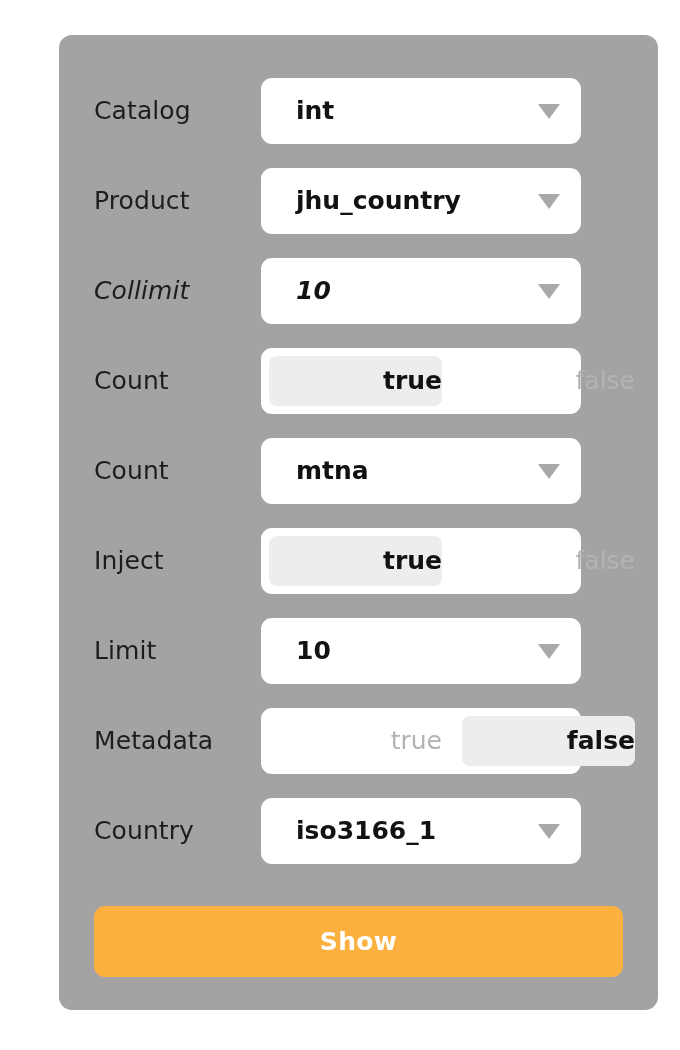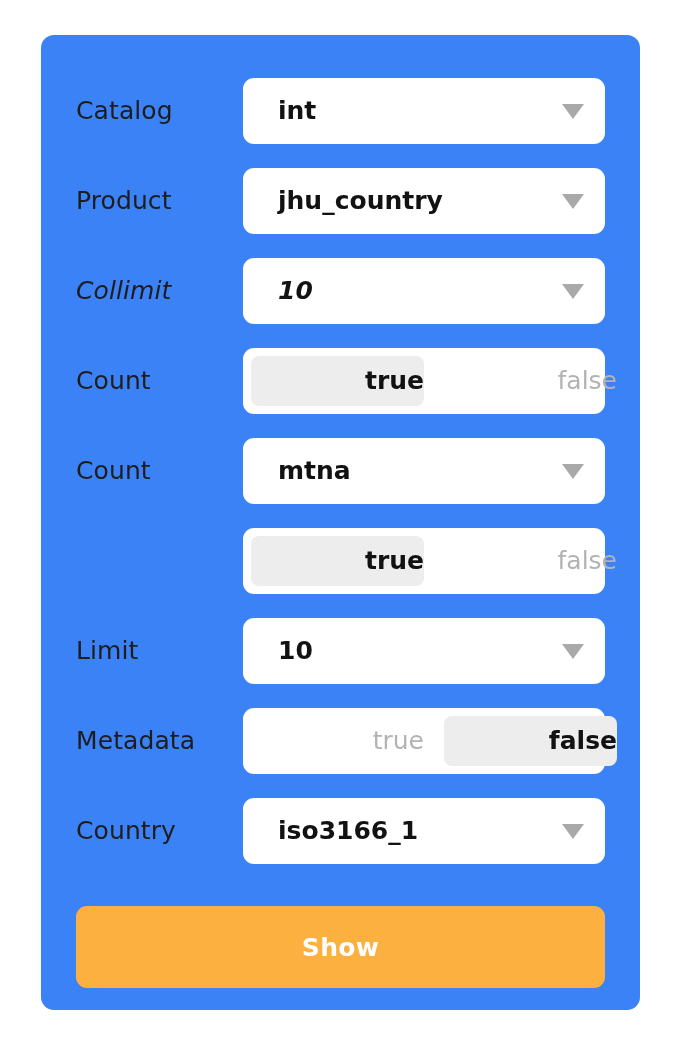--- a/index.html
+++ b/index.html
@@ -10,25 +10,25 @@
   body {
     width: 680px;
     height: 1050px;
     background: #ffffff;
     font-family: "DejaVu Sans", "Liberation Sans", sans-serif;
     overflow: hidden;
   }
 
   #panel {
     position: absolute;
-    left: 41px;
+    left: 59px;
     top: 35px;
     width: 599px;
     height: 975px;
-    background: #3b82f6;
+    background: #a3a3a3;
     border-radius: 13px;
     box-sizing: border-box;
   }
 
   .row {
     position: absolute;
     left: 0;
     width: 599px;
     height: 66px;
   }
@@ -44,21 +44,21 @@
     font-weight: 400;
     white-space: nowrap;
     letter-spacing: 0.1px;
   }
 
   
   .control {
     position: absolute;
     left: 202px;
     top: 0;
-    width: 362px;
+    width: 320px;
     height: 66px;
     background: #ffffff;
     border-radius: 11px;
     box-sizing: border-box;
   }
 
   .select-value {
     position: absolute;
     left: 35px;
     top: 0;
@@ -107,21 +107,21 @@
     color: #b3b3b3;
     font-weight: 400;
   }
 
   
   #submit-button {
     position: absolute;
     left: 35px;
     top: 871px;
     width: 529px;
-    height: 82px;
+    height: 71px;
     background: #fcb040;
     border: none;
     border-radius: 11px;
     color: #ffffff;
     font-size: 25px;
     font-weight: 700;
     font-family: inherit;
     letter-spacing: 0.3px;
     cursor: pointer;
     padding: 0;
@@ -161,20 +161,21 @@
         </div>
       </div>
       <div class="row" style="top: 403px;">
         <div class="label">Count</div>
         <div class="control">
           <span class="select-value">mtna</span>
           <span class="caret"></span>
         </div>
       </div>
       <div class="row" style="top: 493px;">
+        <div class="label">Inject</div>
         <div class="control">
           <span class="seg left on">true</span>
           <span class="seg right off">false</span>
         </div>
       </div>
       <div class="row" style="top: 583px;">
         <div class="label">Limit</div>
         <div class="control">
           <span class="select-value">10</span>
           <span class="caret"></span>

